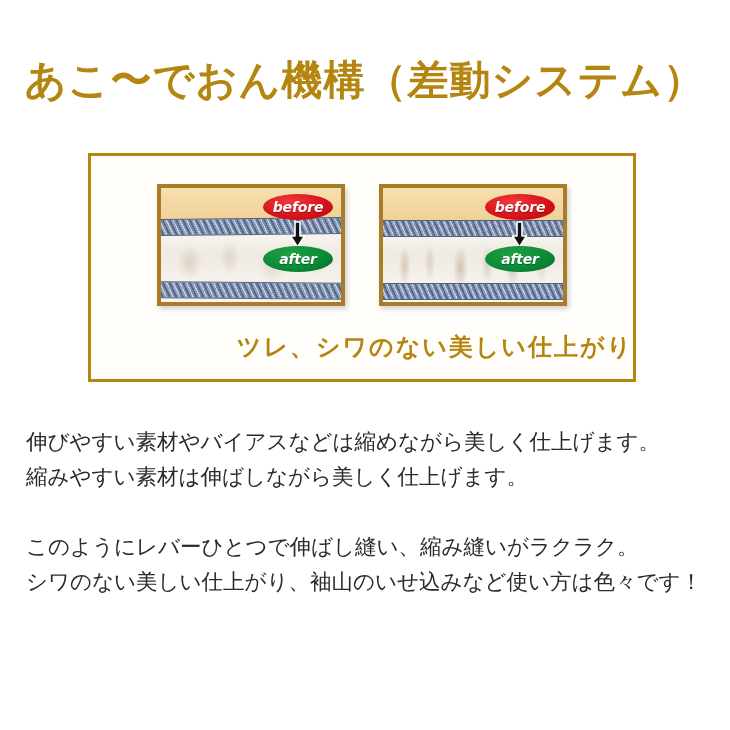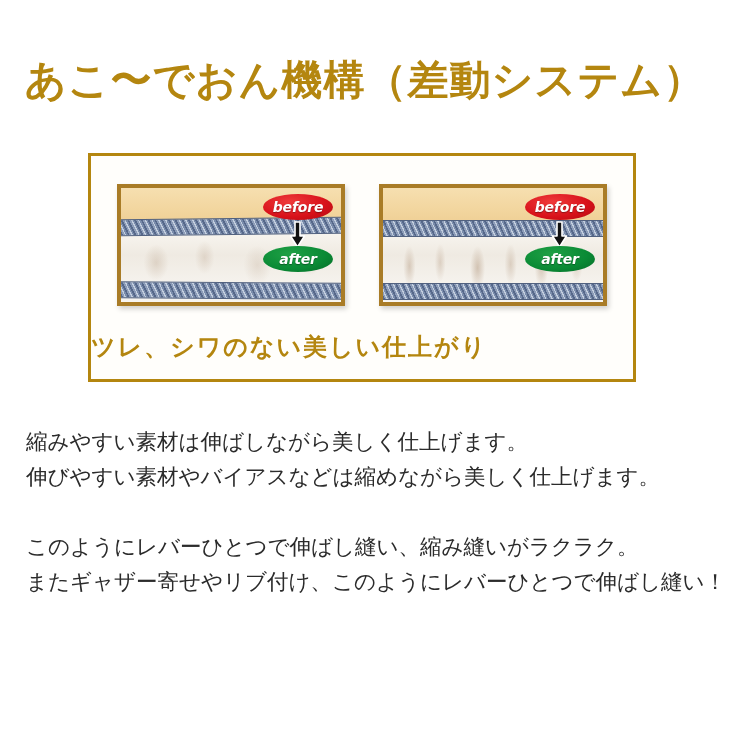--- a/index.html
+++ b/index.html
@@ -49,21 +49,21 @@
     top: 28px;
     width: 100%;
     display: flex;
     justify-content: center;
     gap: 34px;
   }
 
   
   .photo-panel {
     position: relative;
-    width: 228px;
+    width: 188px;
     height: 122px;
     border: 4px solid #a97c27;
     box-sizing: border-box;
     background: #f3efe7;
     overflow: hidden;
     box-shadow: 2px 3px 5px rgba(0,0,0,0.18);
   }
 
   
   .fabric-top {
@@ -172,21 +172,21 @@
     width: 17px;
     height: 28px;
   }
 
   
   #showcase-caption {
     position: absolute;
     left: 0;
     bottom: 16px;
     width: 100%;
-    text-align: left;
+    text-align: right;
     font-family: "DejaVu Serif", "Liberation Serif", serif;
     font-size: 24px;
     font-weight: 700;
     letter-spacing: 2px;
     color: #b4860f;
     white-space: nowrap;
   }
 
   
   #body-copy {
@@ -246,21 +246,21 @@
       <div class="badge badge-after">after</div>
     </div>
 
   </div>
 
   <div id="showcase-caption">ツレ、シワのない美しい仕上がり</div>
 </div>
 
 <div id="body-copy">
   <div class="para">
+    <div class="line">伸びやすい素材やバイアスなどは縮めながら美しく仕上げます。</div>
     <div class="line">縮みやすい素材は伸ばしながら美しく仕上げます。</div>
-    <div class="line">伸びやすい素材やバイアスなどは縮めながら美しく仕上げます。</div>
   </div>
   <div class="para-gap"></div>
   <div class="para">
     <div class="line">このようにレバーひとつで伸ばし縫い、縮み縫いがラクラク。</div>
-    <div class="line">またギャザー寄せやリブ付け、このようにレバーひとつで伸ばし縫い！</div>
+    <div class="line">シワのない美しい仕上がり、袖山のいせ込みなど使い方は色々です！</div>
   </div>
 </div>
 
 </body></html>

